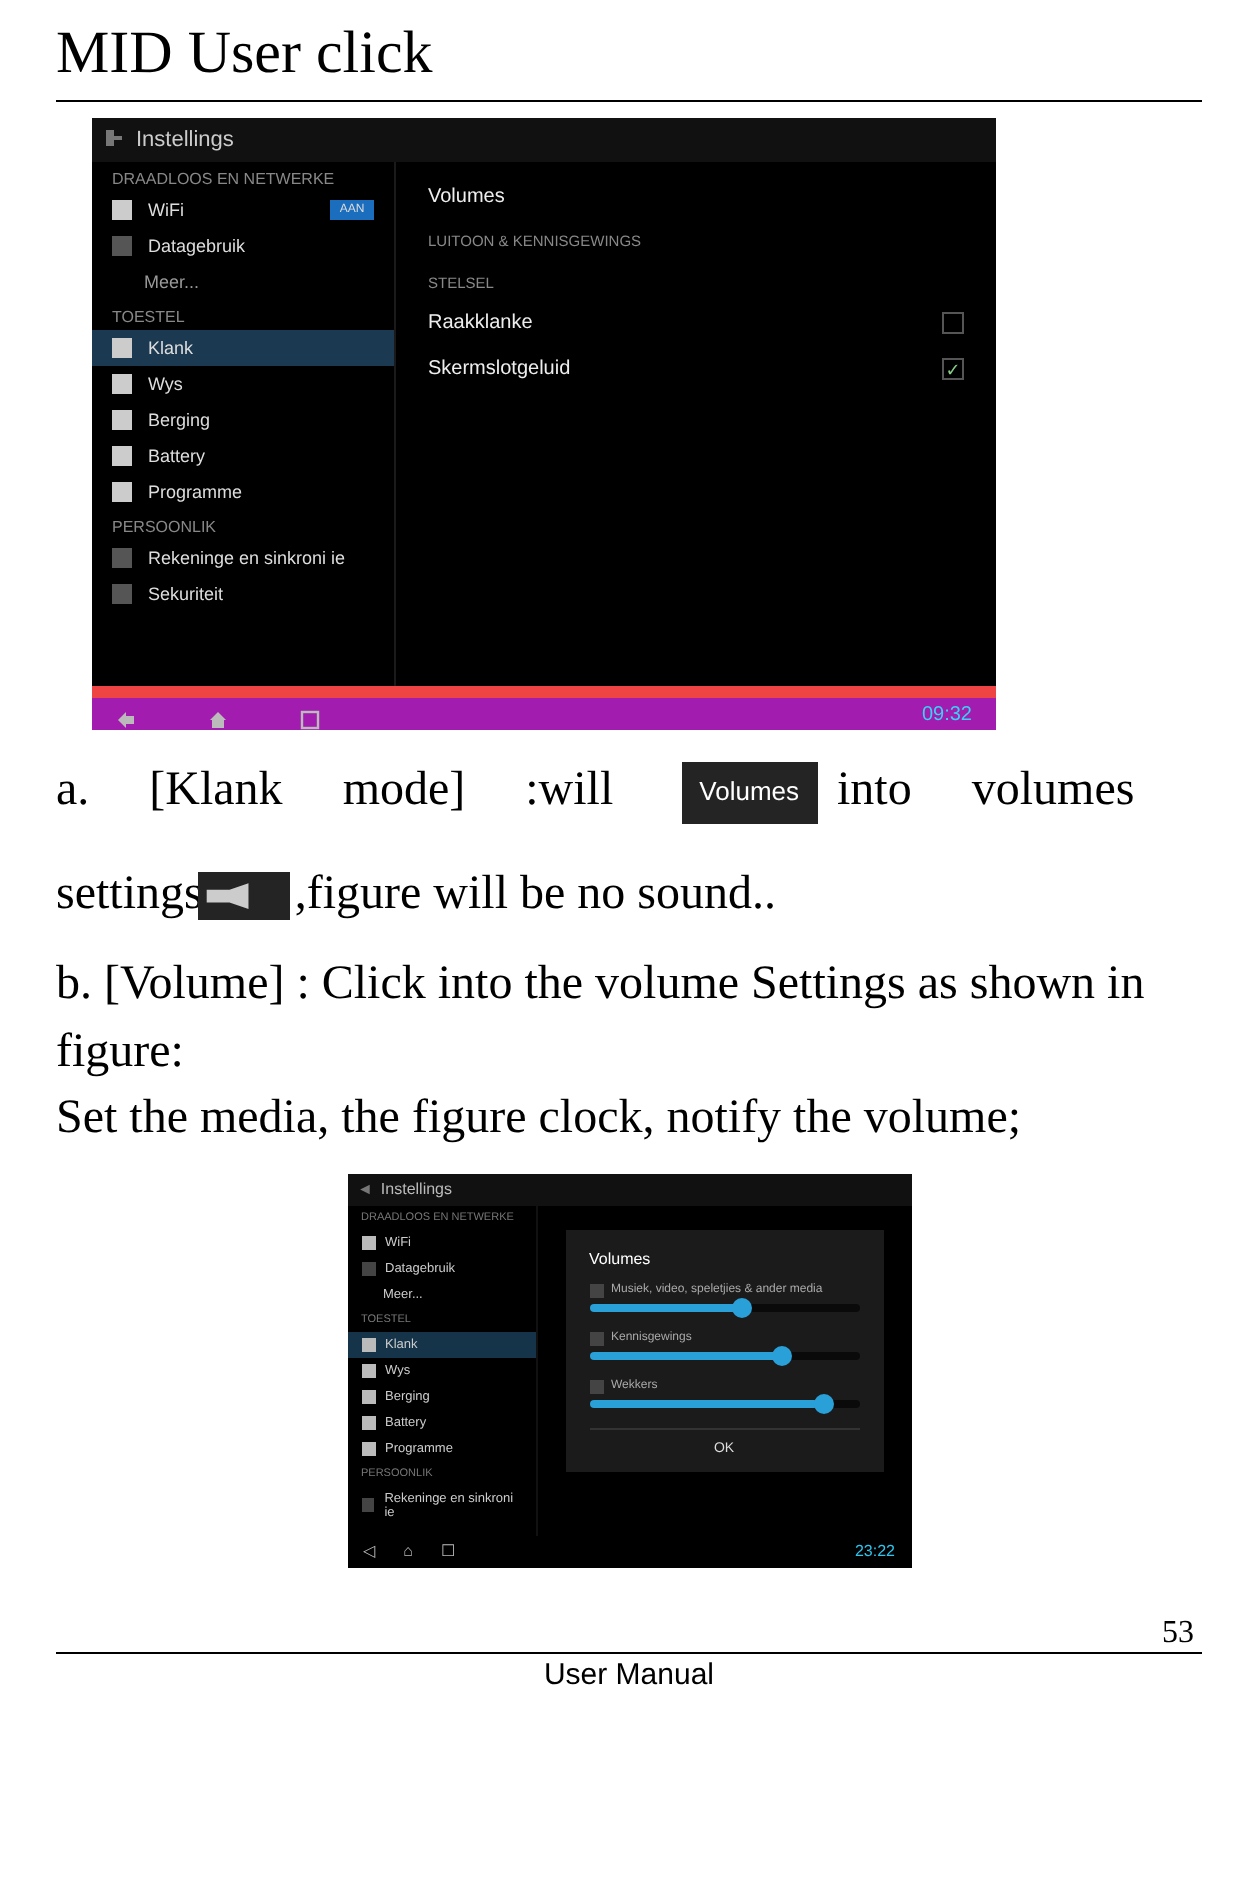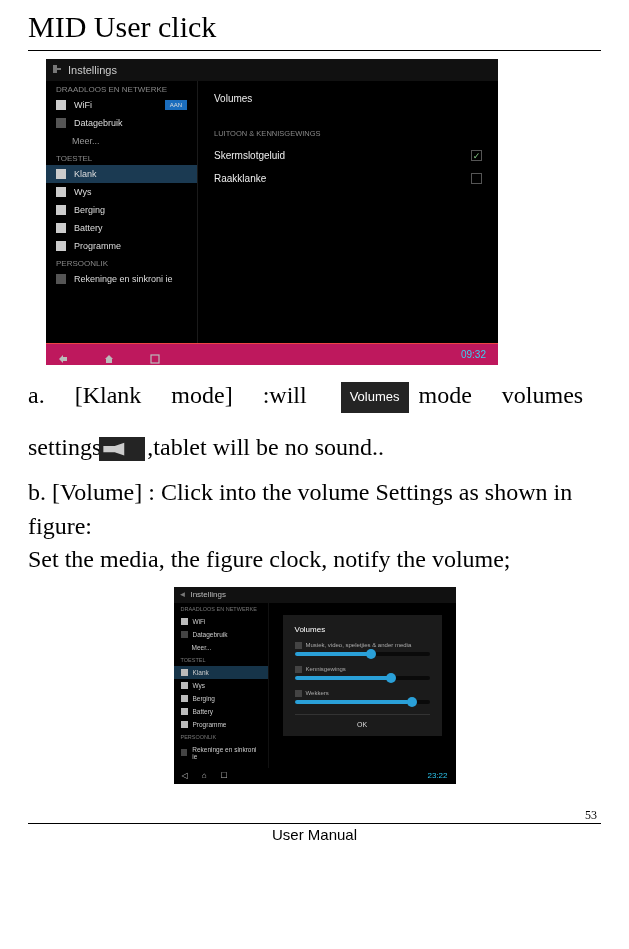--- a/index.html
+++ b/index.html
@@ -91,21 +91,21 @@
       line-height: 10px;
     }
     .s1-right {
       flex: 1;
       padding: 6px 16px;
       font-size: 10px;
     }
     .s1-rhead {
       color: #888;
       font-size: 7.5px;
-      margin: 19px 0 4px;
+      margin: 6px 0 4px;
     }
     .s1-ritem {
       color: #eee;
       font-size: 10px;
       padding: 6px 0;
       display: flex;
       align-items: center;
     }
     .s1-rsub {
       color: #999;
@@ -122,22 +122,22 @@
       align-items: center;
       justify-content: center;
       color: #8c8;
       font-size: 9px;
     }
     .s1-nav {
       position: absolute;
       bottom: 0;
       height: 22px;
       width: 100%;
-      background: #be185d;
-      border-top: 1px solid #ef4444;
+      background: #a21caf;
+      border-top: 6px solid #ef4444;
       display: flex;
       align-items: center;
       padding: 0 12px;
       gap: 36px;
     }
     .nav-time {
       margin-left: auto;
       color: #3ad0f4;
       font-family: Arial, sans-serif;
       font-size: 10px;
@@ -233,21 +233,21 @@
     .dlg-btn{ text-align:center; color:#ddd; font-size:7px; padding-top:6px; border-top:1px solid #333;}
     .s2-nav{
       position:absolute; bottom:0; height:16px; width:100%;
       background:#000; display:flex; align-items:center; padding:0 8px;
     }
     .s2-time{ margin-left:auto; color:#2cc6ee; font-size:8px;}
 
     
     .pagenum {
       text-align: right;
-      font-size: 12px;
+      font-size: 16px;
       margin-top: 24px;
       padding-right: 4px;
     }
     .footer {
       text-align: center;
       font-family: Arial, sans-serif;
       font-size: 15px;
       margin-top: 2px;
       color: #000;
     }
@@ -303,33 +303,38 @@
       <div class="s1-item">
         <span class="s1-ico"></span>
         <span>Programme</span>
       </div>
 
       <div class="s1-section">PERSOONLIK</div>
       <div class="s1-item">
         <span class="s1-ico drk"></span>
         <span>Rekeninge en sinkroni   ie</span>
       </div>
+      <div class="s1-item">
+        <span class="s1-ico drk"></span>
+        <span>Sekuriteit</span>
+      </div>
     </div>
 
     <div class="s1-right">
       <div class="s1-ritem">Volumes</div>
       <div class="s1-rhead">LUITOON &amp; KENNISGEWINGS</div>
       <div class="s1-rsub"></div>
+      <div class="s1-rhead">STELSEL</div>
+      <div class="s1-ritem">
+        <span>Raakklanke</span>
+        <span class="s1-check"></span>
+      </div>
       <div class="s1-ritem">
         <span>Skermslotgeluid</span>
         <span class="s1-check">✓</span>
-      </div>
-      <div class="s1-ritem">
-        <span>Raakklanke</span>
-        <span class="s1-check"></span>
       </div>
     </div>
   </div>
   <div class="s1-nav">
     <span class="nav-g"><svg width="10" height="10">
           <path d="M1 5 L5 1 L5 3 L9 3 L9 7 L5 7 L5 9 Z" fill="#bbb"></path>
         </svg></span>
     <span class="nav-g"><svg width="10" height="10">
           <path d="M5 1 L9 5 L8 5 L8 9 L2 9 L2 5 L1 5 Z" fill="#bbb"></path>
         </svg></span>
@@ -339,26 +344,26 @@
     <span class="nav-time">09:32</span>
   </div>
 </div>
 
 <div class="para flow">
   <span class="word wide">a.</span>
   <span class="word wide">[Klank</span>
   <span class="word wide">mode]</span>
   <span class="word wide">:will</span>
   <span class="badge-vol">Volumes</span>
-  <span class="word wide">mode</span>
+  <span class="word wide">into</span>
   <span class="word">volumes</span>
 </div>
 
 <div class="para" style="margin-top:18px;">
-  <span>settings</span><span class="badge-mute"></span><span>,tablet will be no sound..</span>
+  <span>settings</span><span class="badge-mute"></span><span>,figure will be no sound..</span>
 </div>
 
 <div class="para" style="margin-top:12px;">b. [Volume] : Click into the volume Settings as shown in figure:</div>
 <div class="para" style="margin-top:0;">Set the media, the figure clock, notify the volume;</div>
 
 <div class="shot2">
   <div class="s2-top">
     <span style="color:#777">◄</span>
     <span>Instellings</span>
   </div>

